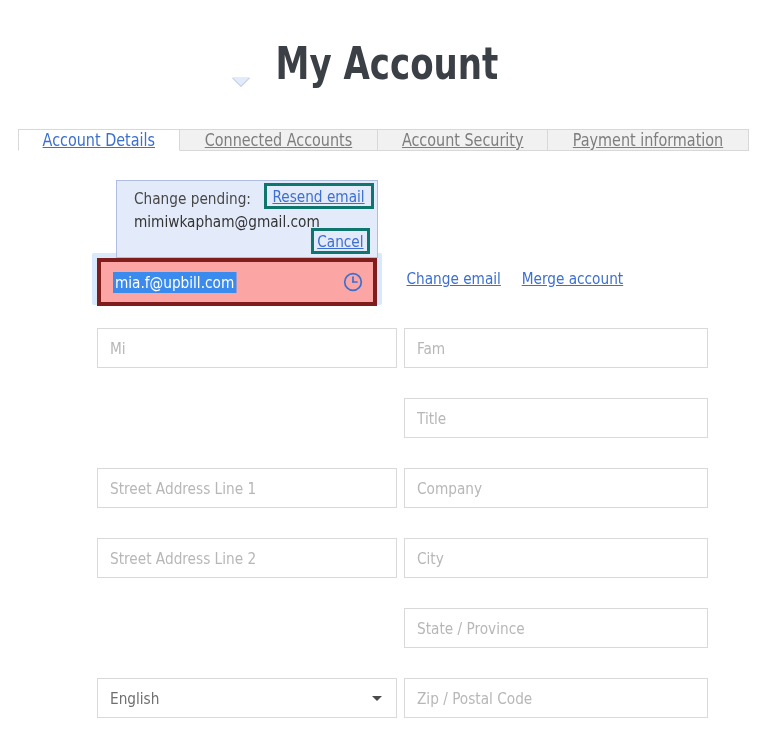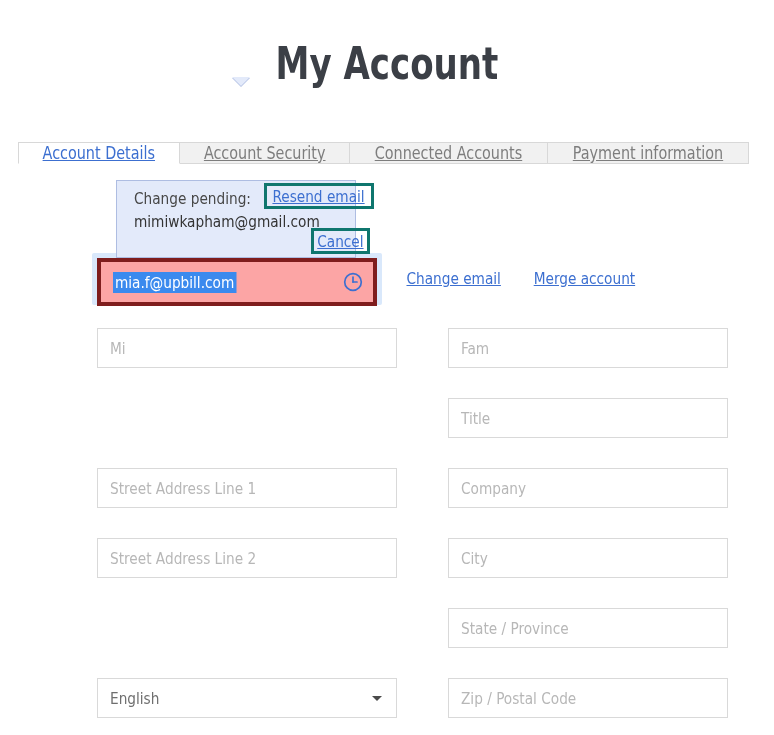--- a/index.html
+++ b/index.html
@@ -24,21 +24,21 @@
     color: #3b3f46;
     letter-spacing: 0px;
     transform: scaleX(0.86);
   }
 
   
   .tabs {
     position: absolute;
     top: 129px; left: 18px; width: 700px; height: 48px;
     display: flex;
-    align-items: center;
+    align-items: flex-start;
   }
   .tab {
     background: #f1f1f1;
     border: 1px solid #d8d8d8;
     border-left: none;
     display: flex;
     align-items: center;
     justify-content: center;
     padding: 0 20px;
     cursor: pointer;
@@ -71,21 +71,21 @@
   .field {
     position: absolute;
     height: 40px;
     border: 1px solid #d9d9d9;
     background: #ffffff;
     display: flex;
     align-items: center;
     padding: 0 12px;
   }
   .field.left  { left: 97px;  width: 300px; }
-  .field.right { left: 404px; width: 280px; margin-left: 44px; }
+  .field.right { left: 404px; width: 304px; }
 
   .field .ph {
     font-family: "DejaVu Sans Condensed", "Liberation Sans Narrow", "Liberation Sans", sans-serif;
     font-size: 16px;
     color: #b7b7b7;
     transform: scaleX(0.95);
     transform-origin: left center;
     white-space: nowrap;
   }
   .field .val {
@@ -147,37 +147,37 @@
     position: absolute;
     right: 10px; top: 50%;
     margin-top: -10px;
     width: 20px; height: 20px;
   }
 
   .email-links {
     position: absolute;
     left: 404px; top: 11px;
     display: flex;
-    gap: 28px;
+    gap: 16px;
   }
   .email-links a {
     font-family: "DejaVu Sans Condensed", "Liberation Sans Narrow", "Liberation Sans", sans-serif;
     font-size: 16px;
     color: #3c6fd0;
     text-decoration: underline;
     white-space: nowrap;
     cursor: pointer;
     transform: scaleX(0.95);
   }
 
   
   .popover {
     position: absolute;
     left: 116px; top: 180px;
-    width: 240px; height: 78px;
+    width: 262px; height: 78px;
     background: #e3eafa;
     border: 1px solid #aebde2;
     z-index: 20;
   }
   .popover-arrow {
     position: absolute;
     left: 232px; top: 77px;
     width: 0; height: 0;
     border-left: 9px solid transparent;
     border-right: 9px solid transparent;
@@ -232,24 +232,24 @@
 
 <div id="page">
 
   <div class="page-title">My Account</div>
 
   <div class="tabs">
     <div class="tab active">
       <span class="tab-label">Account Details</span>
     </div>
     <div class="tab">
+      <span class="tab-label">Connected Accounts</span>
+    </div>
+    <div class="tab">
       <span class="tab-label">Account Security</span>
-    </div>
-    <div class="tab">
-      <span class="tab-label">Connected Accounts</span>
     </div>
     <div class="tab" style="flex:1 1 auto;">
       <span class="tab-label">Payment information</span>
     </div>
   </div>
 
   <div class="popover">
     <span class="pop-line1">Change pending:</span>
     <span class="pop-email">mimiwkapham@gmail.com</span>
   </div>

